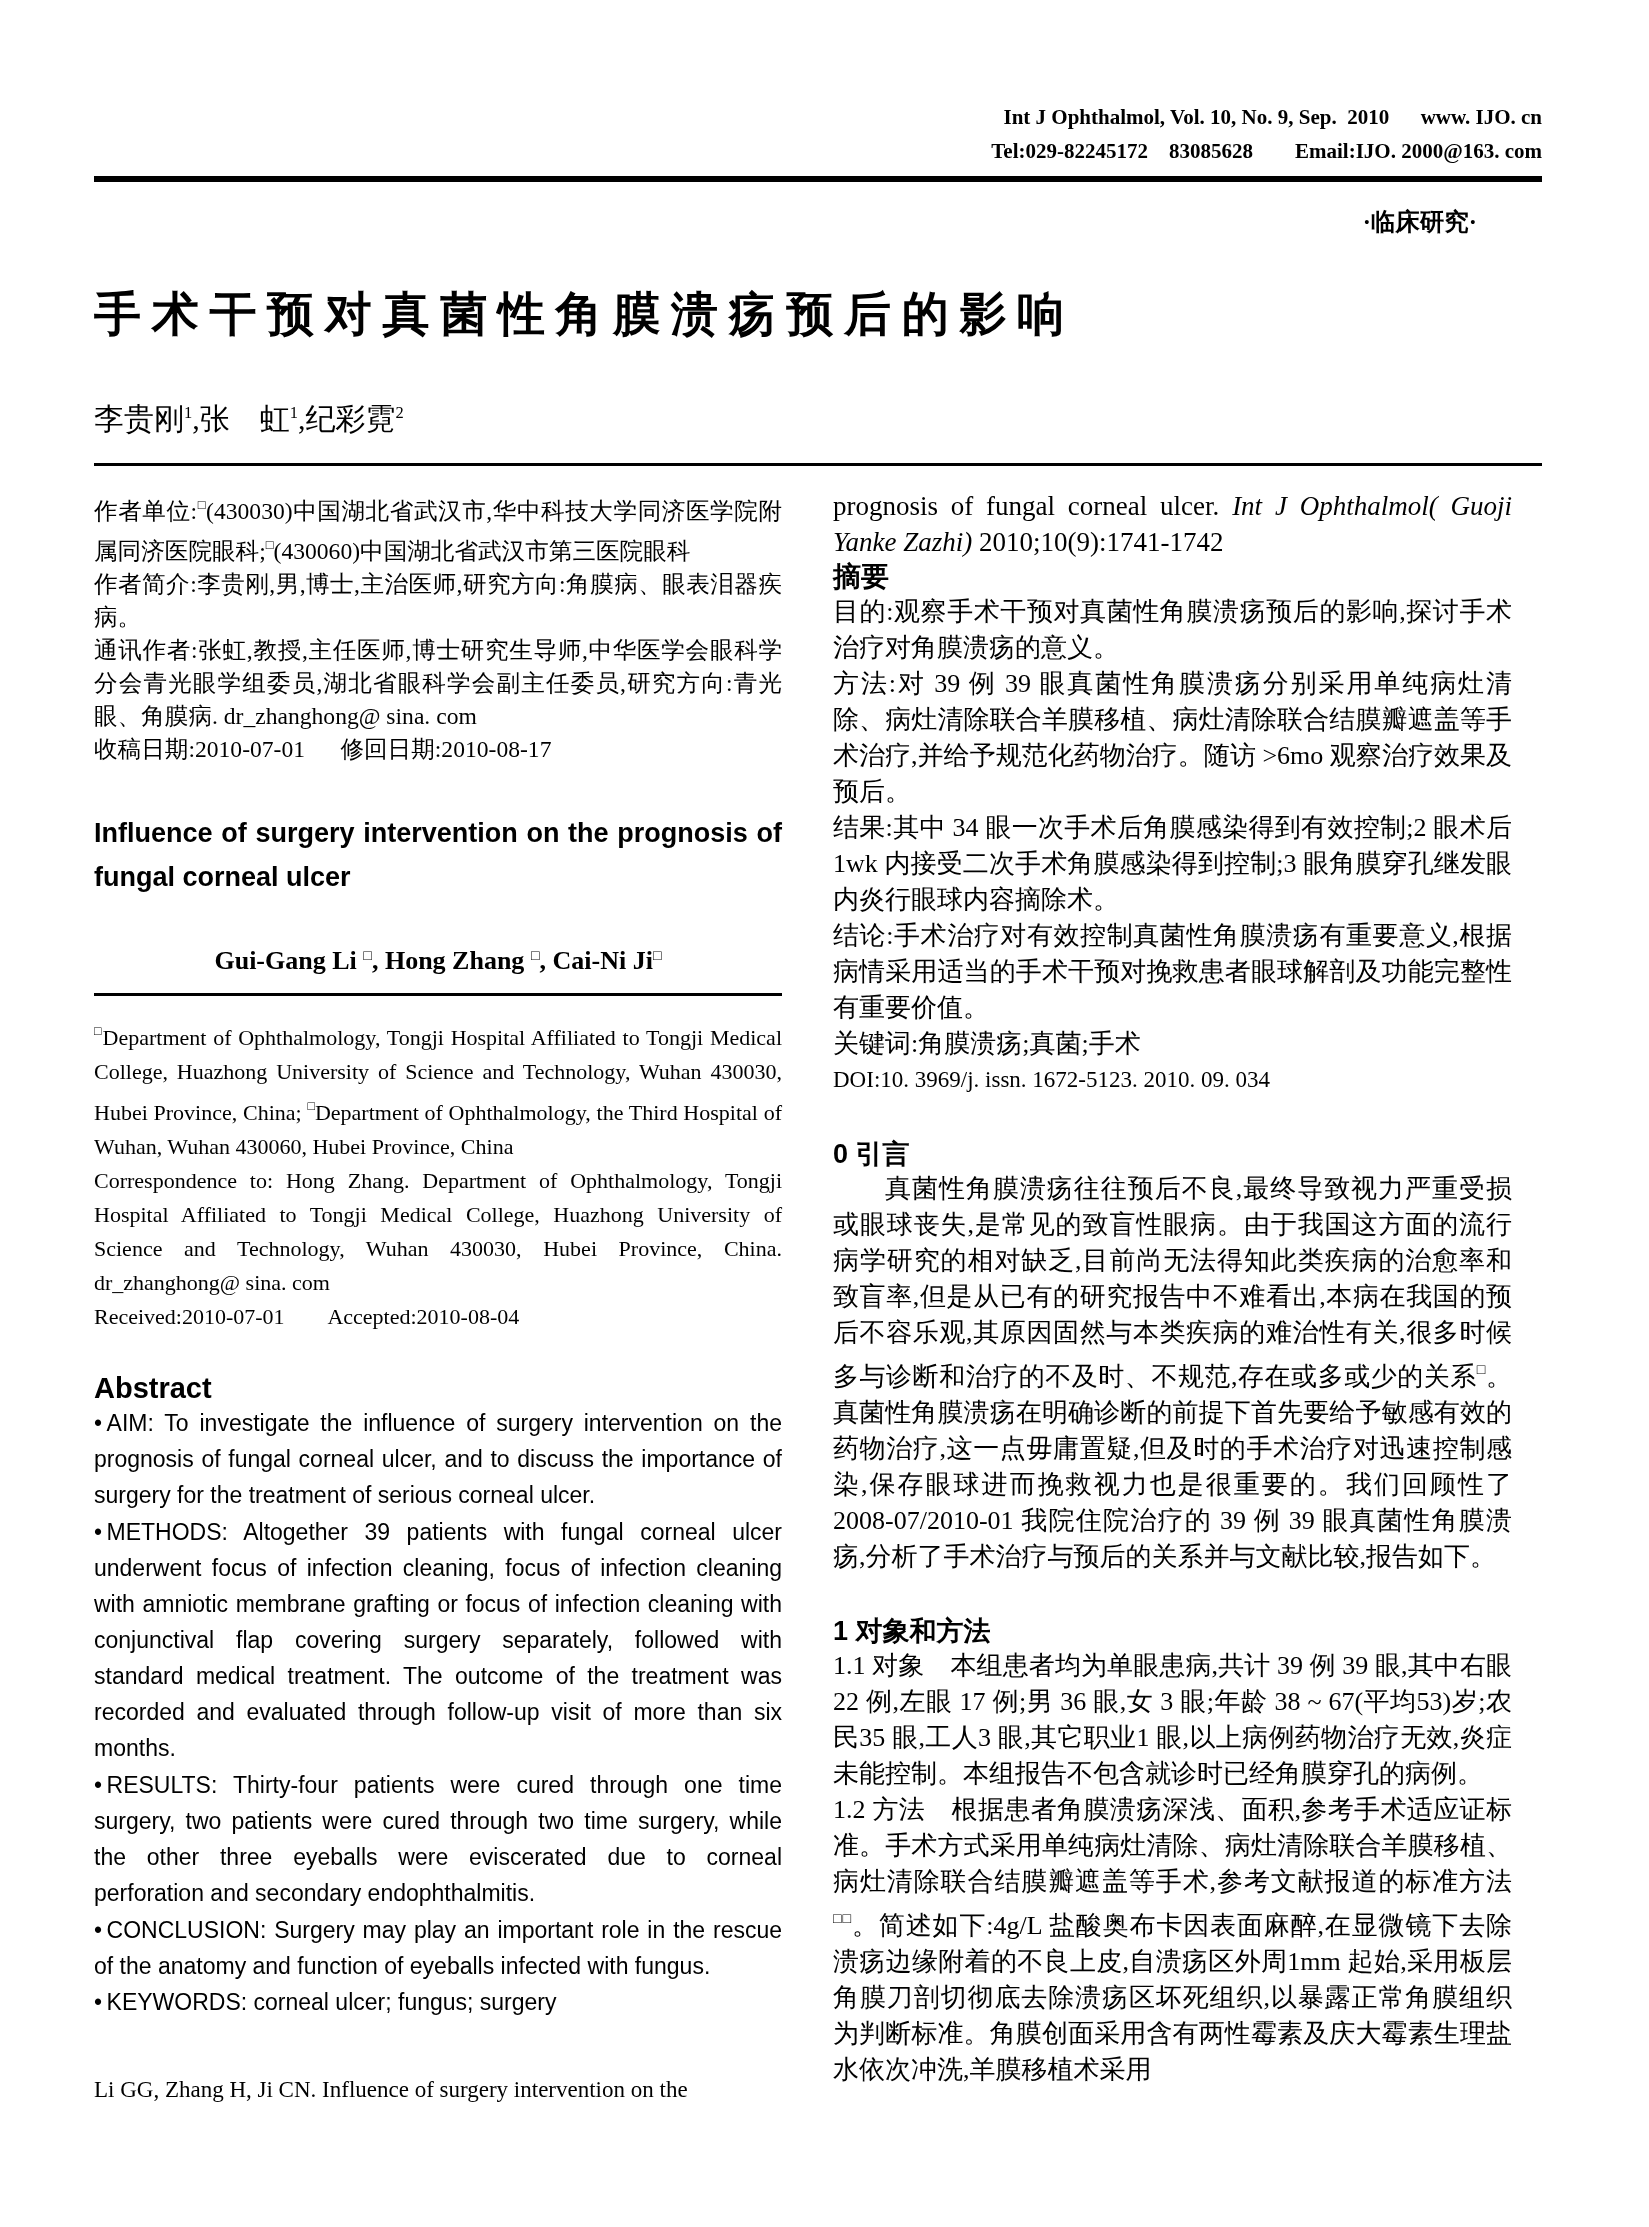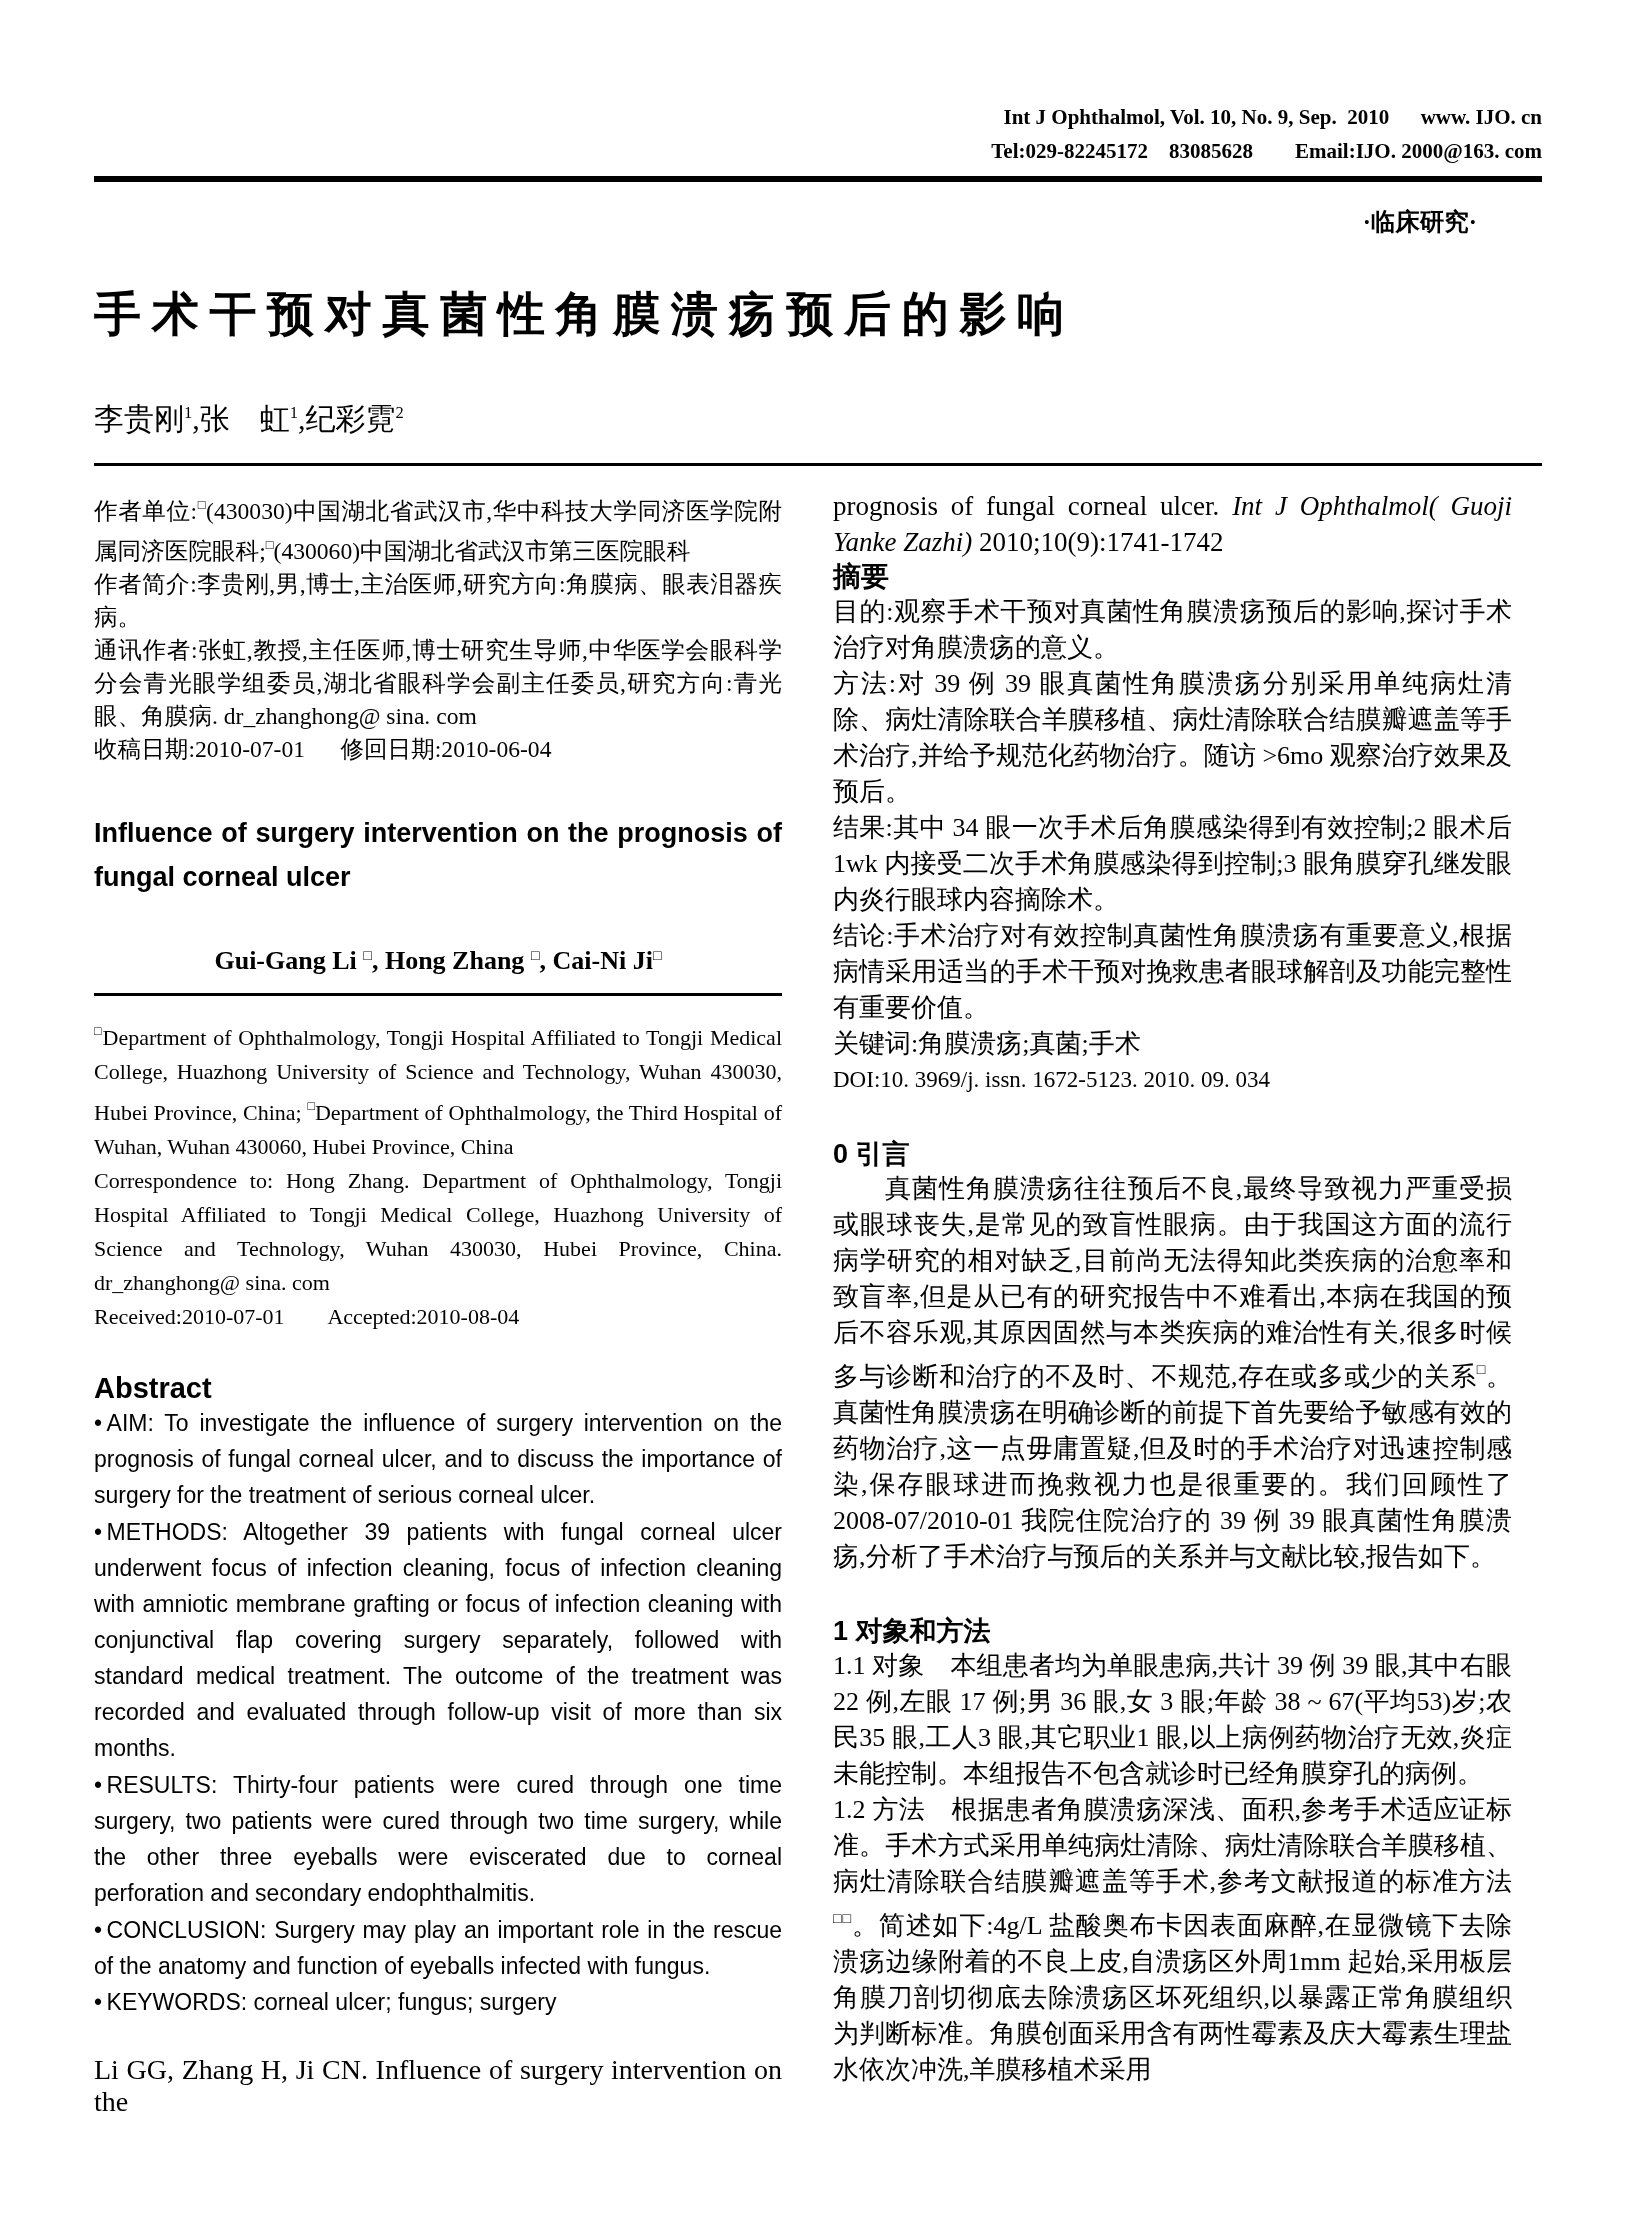--- a/index.html
+++ b/index.html
@@ -35,21 +35,21 @@
   .en-title{ font-family:"Liberation Sans",sans-serif; font-weight:bold;
         font-size:27px; line-height:44px; margin-top:45px;}
   .en-authors{ font-weight:bold; font-size:26px; line-height:31px; margin-top:41px; text-align:center;}
   .sq{ font-size:0.55em; vertical-align:30%; }
   .rule-thin{height:2.2px;background:#000;margin-top:17px;}
   .affil{font-size:22px; line-height:34px; margin-top:18px;}
   .abstract-h{ font-family:"Liberation Sans",sans-serif; font-weight:bold;
         font-size:29px; line-height:32px; margin-top:38px;}
   .abs{ font-family:"Liberation Sans",sans-serif; font-size:23px; line-height:36px; margin-top:0.9px;}
   .abs .bullet{margin-right:4.5px;}
-  .citation-en{font-size:28px; line-height:32px; margin-top:34px;}
+  .citation-en{font-size:23px; line-height:32px; margin-top:54px;}
   
   .cit-cont{font-size:27px; line-height:36px;}
   .abs-cn-h{ font-family:"Liberation Sans",sans-serif; font-weight:bold;
         font-size:28px; line-height:34px; }
   .cnp{font-size:26px; line-height:36px;}
   .doi{font-size:23px; line-height:36px; text-align:left;}
   .citation-cn{font-size:24.5px; line-height:36px; margin-top:37px;}
   .intro-h{ font-family:"Liberation Sans",sans-serif; font-weight:bold;
         font-size:27px; line-height:34px; margin-top:39px; text-align:left;}
   .indent{text-indent:2em;}
@@ -69,21 +69,21 @@
     <div class="authors-cn"><span>李贵刚</span><sup>1</sup><span>,张　虹</span><sup>1</sup><span>,纪彩霓</span><sup>2</sup></div>
     <div class="rule-mid"></div>
 
     <div class="columns">
 
       <div class="col-left">
         <div class="meta">
           <p><span class="bl">作者单位:</span><sup class="sq">□</sup><span>(430030)中国湖北省武汉市,华中科技大学同济医学院附属同济医院眼科;</span><sup class="sq">□</sup><span>(430060)中国湖北省武汉市第三医院眼科</span></p>
           <p><span class="bl">作者简介:</span><span>李贵刚,男,博士,主治医师,研究方向:角膜病、眼表泪器疾病。</span></p>
           <p><span class="bl">通讯作者:</span><span>张虹,教授,主任医师,博士研究生导师,中华医学会眼科学分会青光眼学组委员,湖北省眼科学会副主任委员,研究方向:青光眼、角膜病. dr_zhanghong@ sina. com</span></p>
-          <p class="pre"><span class="bl">收稿日期:</span><span>2010-07-01</span><span>      </span><span class="bl">修回日期:</span><span>2010-06-04</span></p>
+          <p class="pre"><span class="bl">收稿日期:</span><span>2010-07-01</span><span>      </span><span class="bl">修回日期:</span><span>2010-08-17</span></p>
         </div>
 
         <p class="en-title">Influence of surgery intervention on the prognosis of fungal corneal ulcer</p>
         <p class="en-authors"><span>Gui-Gang Li </span><sup class="sq">□</sup><span>, Hong Zhang </span><sup class="sq">□</sup><span>, Cai-Ni Ji</span><sup class="sq">□</sup></p>
         <div class="rule-thin"></div>
 
         <div class="affil">
           <p><sup class="sq">□</sup><span>Department of Ophthalmology, Tongji Hospital Affiliated to Tongji Medical College, Huazhong University of Science and Technology, Wuhan 430030, Hubei Province, China; </span><sup class="sq">□</sup><span>Department of Ophthalmology, the Third Hospital of Wuhan, Wuhan 430060, Hubei Province, China</span></p>
           <p><span class="bl">Correspondence to:</span><span> Hong Zhang. Department of Ophthalmology, Tongji Hospital Affiliated to Tongji Medical College, Huazhong University of Science and Technology, Wuhan 430030, Hubei Province, China. dr_zhanghong@ sina. com</span></p>
           <p class="pre">Received:2010-07-01        Accepted:2010-08-04</p>

